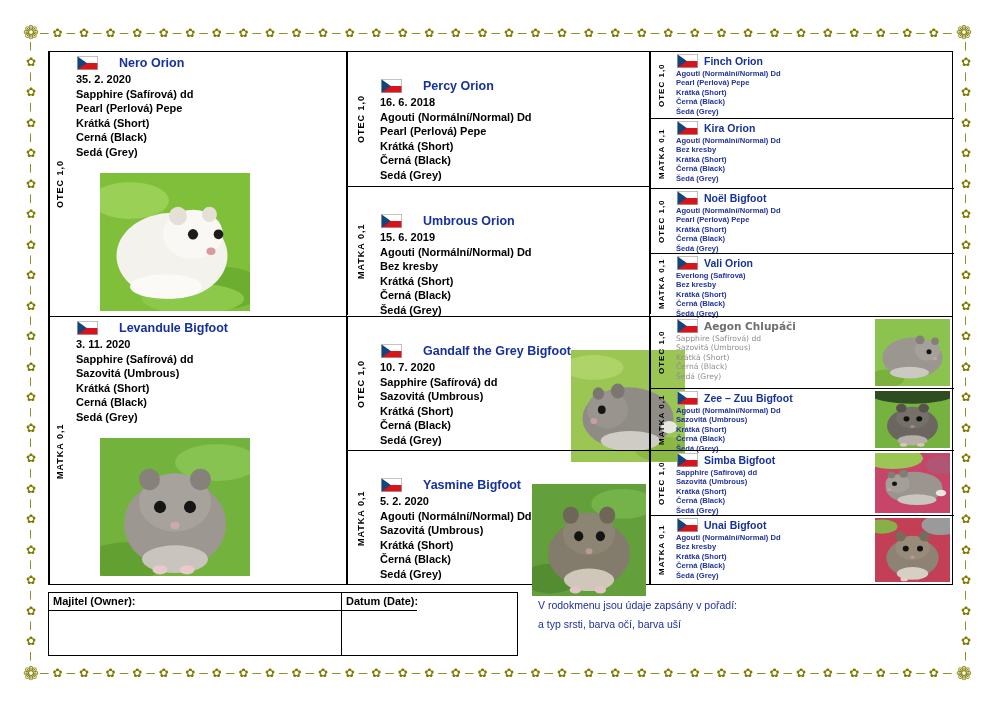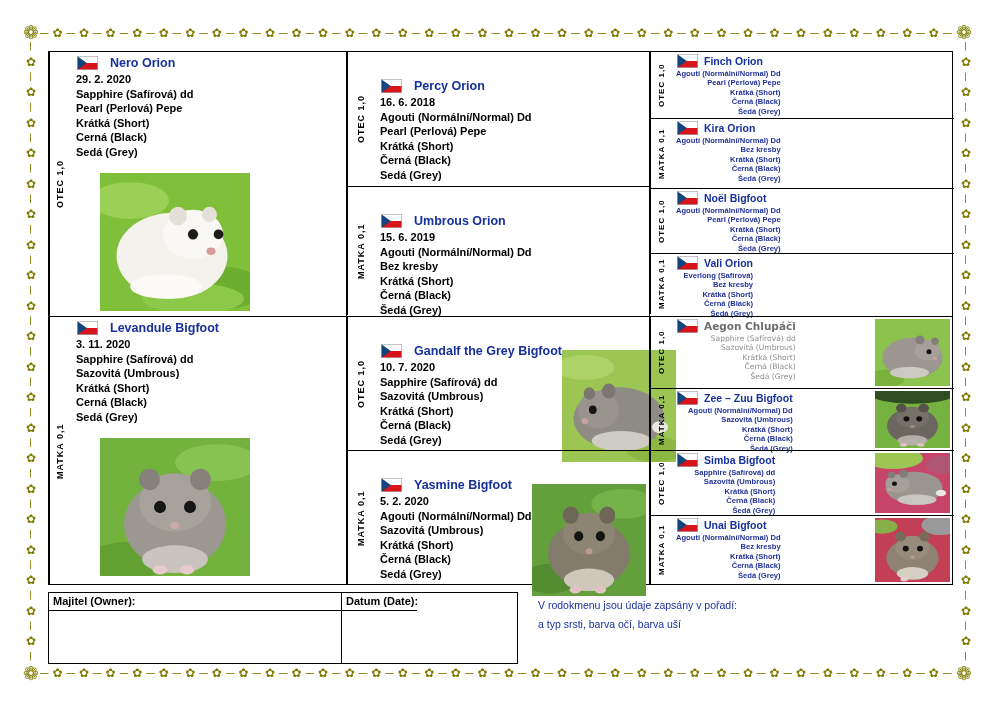--- a/index.html
+++ b/index.html
@@ -31,44 +31,44 @@
   .vl-1 { width:20px; } .vl-2 { width:27px; } .vl-3 { width:22px; font-size:8px; }
 
   .parent-cell { width:277px; flex:0 0 auto; padding:4px 7px; }
   .col2 { width:303px; flex:0 0 auto; border-left:1px solid #000; display:flex; flex-direction:column; }
   .col3 { width:305px; flex:0 0 auto; border-left:1px solid #000; display:flex; flex-direction:column; }
   .gp-row { display:flex; flex:0 0 auto; }
   .gp-row + .gp-row { border-top:1px solid #000; }
   .gp-cell { flex:1; padding:4px 6px; display:flex;margin-top:23px; }
   .gg-row { display:flex; flex:0 0 auto; }
   .gg-row + .gg-row { border-top:1px solid #000; }
-  .gg-cell { flex:1; padding:2px 4px; display:flex;text-align:right; }
-
-  .titleline { display:flex; align-items:center; gap:11px; margin-bottom:2px; }
+  .gg-cell { flex:1; padding:2px 4px; display:flex; }
+
+  .titleline { display:flex; align-items:center; gap:20px; margin-bottom:2px; }
   .hname  { font-weight:bold; font-size:12.5px; color:#16309c; white-space:nowrap; }
   .detail { font-weight:bold; font-size:11px; color:#000; line-height:14.5px; white-space:nowrap; }
   .gg-cell .titleline { gap:5px; margin-bottom:1px; }
   .gg-name   { font-weight:bold; font-size:10.5px; color:#16309c; white-space:nowrap; }
   .gg-detail { font-weight:bold; font-size:7.6px; color:#22339b; line-height:9.4px; white-space:nowrap; }
   .grey-cell .gg-name   { color:#6f6f6f; font-family:"DejaVu Sans", sans-serif; }
   .grey-cell .gg-detail { color:#8f8f8f; font-weight:normal; font-family:"DejaVu Sans", sans-serif; }
 
   .flag { width:23px; height:14px; flex:0 0 auto; }
   .flag svg { display:block; width:100%; height:100%; }
 
   .photo { overflow:hidden; }
   .photo svg { display:block; width:100%; height:100%; }
   .parent-photo { width:150px; height:138px; margin:14px 0 0 24px; }
   .gp-photo { width:114px; height:112px; margin:6px 2px 0 auto; }
   .gg-photo { width:75px; margin-left:auto; align-self:stretch; }
 
   .gp-text { flex:0 0 auto; }
 
   
-  .ftable { position:absolute; left:48px; top:592px; width:470px; height:72px;
+  .ftable { position:absolute; left:48px; top:592px; width:470px; height:64px;
             border:1px solid #000; display:flex; }
   .fcol { display:flex; flex-direction:column; }
   .fcol + .fcol { border-left:1px solid #000;gap:24px; }
   .fc-owner { width:292px; } .fc-date { width:76px; } .fc-sig { flex:1; }
   .fhead { height:18px; border-bottom:1px solid #000; font-weight:bold; font-size:11px;
            padding:2px 4px; white-space:nowrap; overflow:hidden; }
   .fbody { flex:1; }
 
   .note { position:absolute; left:538px; top:596px; width:330px; color:#1b2f9e;
           font-size:10.5px; line-height:19px; }
@@ -97,21 +97,21 @@
           <span class="flag">
               <svg viewBox="0 0 30 20">
                 <rect width="30" height="10" fill="#fff"></rect>
                 <rect y="10" width="30" height="10" fill="#d7141a"></rect>
                 <polygon points="0,0 14,10 0,20" fill="#11457e"></polygon>
                 <rect x="0.5" y="0.5" width="29" height="19" fill="none" stroke="#aaa" stroke-width="1"></rect>
               </svg>
             </span>
           <span class="hname">Nero Orion</span>
         </div>
-        <div class="detail">29. 2. 2020</div>
+        <div class="detail">35. 2. 2020</div>
         <div class="detail">Sapphire (Safírová) dd</div>
         <div class="detail">Pearl (Perlová) Pepe</div>
         <div class="detail">Krátká (Short)</div>
         <div class="detail">Cerná (Black)</div>
         <div class="detail">Sedá (Grey)</div>
         <div class="photo parent-photo">
           <svg viewBox="0 0 100 90" preserveAspectRatio="none">
             <rect width="100" height="90" fill="#7fbf3a"></rect>
             <ellipse cx="20" cy="18" rx="26" ry="12" fill="#9ad056"></ellipse>
             <ellipse cx="80" cy="75" rx="30" ry="14" fill="#6cae2f"></ellipse>

